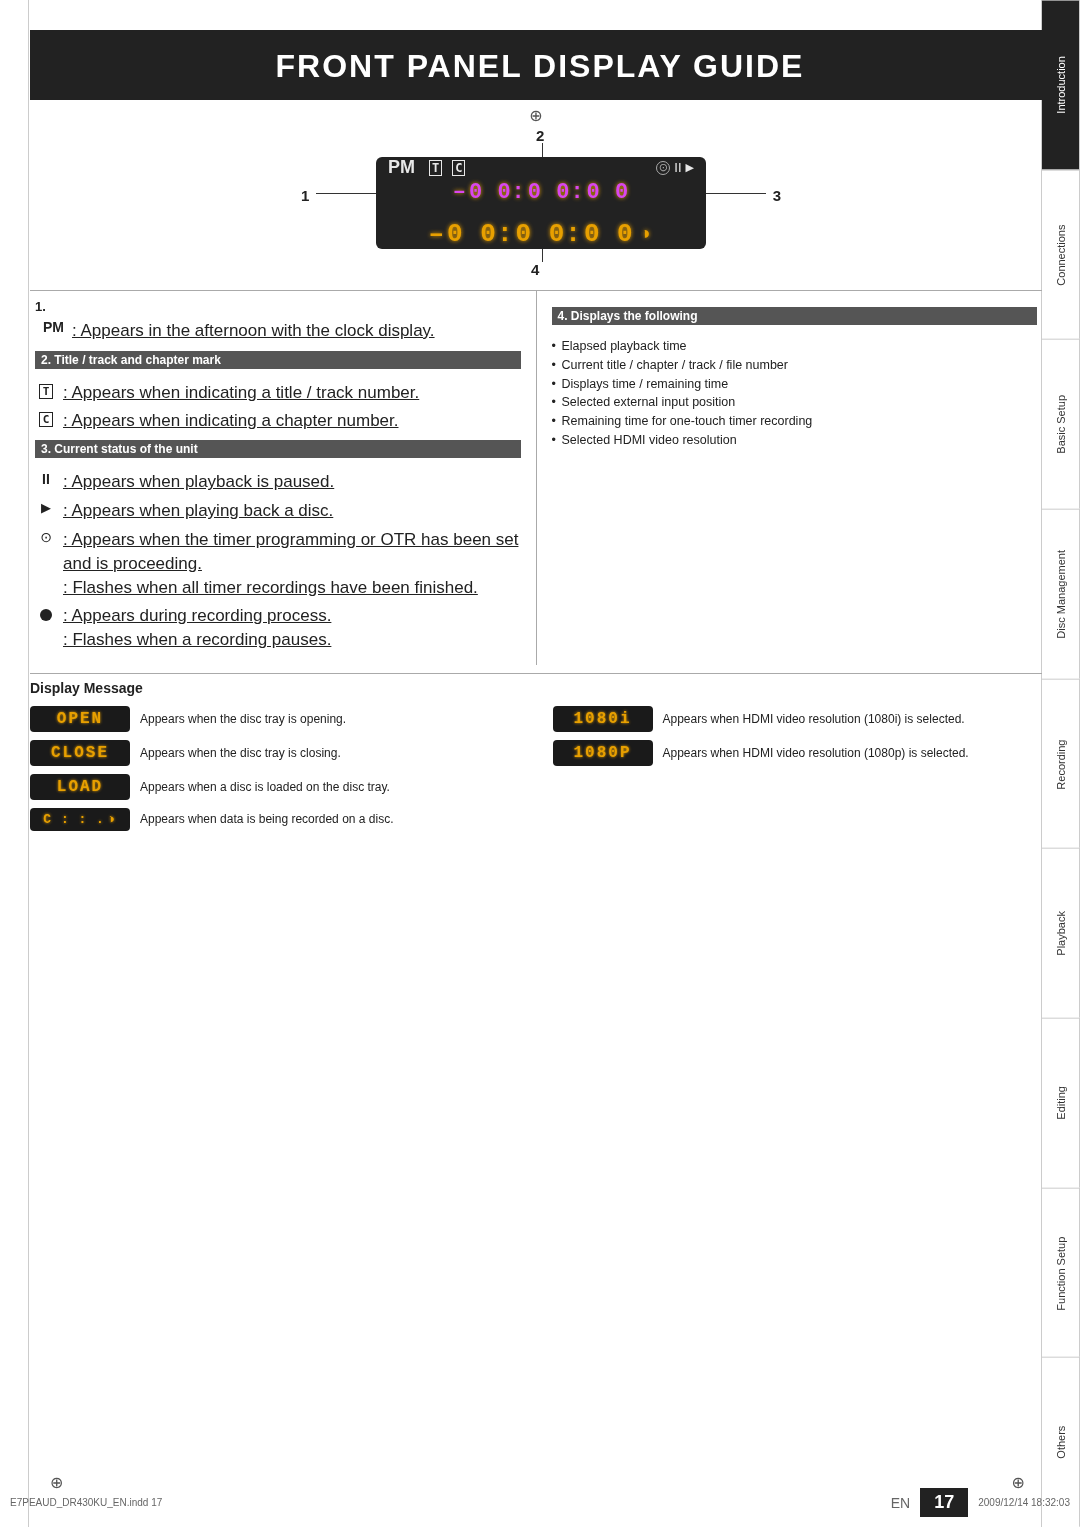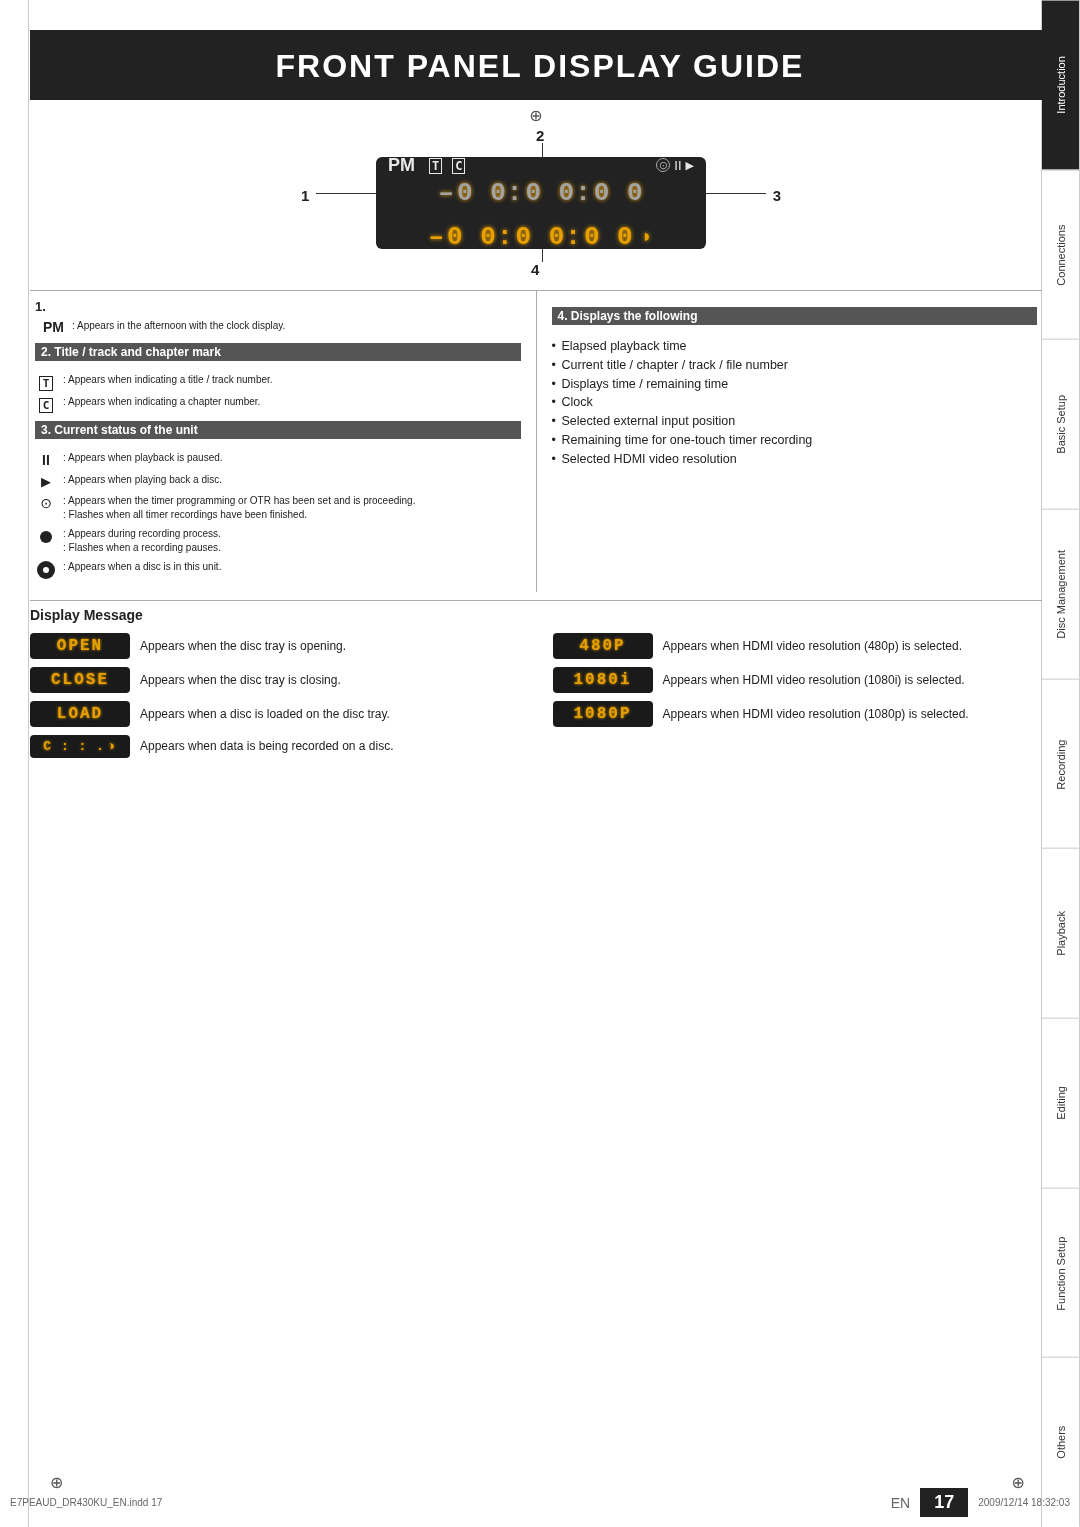--- a/index.html
+++ b/index.html
@@ -118,22 +118,22 @@
       color: #e8e8e8;
       font-size: 12px;
       font-weight: bold;
       border: 1px solid #e8e8e8;
       padding: 0 2px;
       font-family: monospace;
     }
 
     
     .seg-display {
-      color: #a3a3a3;
-      font-size: 26px;
+      color: #d946ef;
+      font-size: 22px;
       font-family: 'Courier New', monospace;
       letter-spacing: 3px;
       font-weight: bold;
       text-shadow: 0 0 4px #e8a000;
     }
 
     .seg-row2 {
       color: #e8a000;
       font-size: 26px;
       font-family: 'Courier New', monospace;
@@ -178,22 +178,23 @@
     }
 
     .item-icon {
       font-size: 14px;
       min-width: 22px;
       text-align: center;
       margin-top: 1px;
     }
 
     .item-text {
-      font-size: 10px;
+      font-size: 17px;
       line-height: 1.4;
+      text-decoration: underline;
     }
 
     .bullet-list {
       list-style: none;
       padding: 0;
     }
 
     .bullet-list li {
       font-size: 12.5px;
       line-height: 1.5;
@@ -455,36 +456,29 @@
         <span class="item-text">: Appears when the timer programming or OTR has been set and is proceeding.<br>: Flashes when all timer recordings have been finished.</span>
       </div>
 
       <div class="item-row" style="margin: 5px 0; align-items: flex-start;">
         <span class="item-icon">
           <span class="record-icon"></span>
         </span>
         <span class="item-text">: Appears during recording process.<br>: Flashes when a recording pauses.</span>
       </div>
 
-      <div class="item-row" style="margin: 5px 0;">
-        <span class="item-icon">
-          <span class="disc-icon"></span>
-        </span>
-        <span class="item-text">: Appears when a disc is in this unit.</span>
-      </div>
 
     </div>
 
     <div class="col-right">
       <div class="section-header">4. Displays the following</div>
       <ul class="bullet-list" style="margin-top:6px;">
         <li>Elapsed playback time</li>
         <li>Current title / chapter / track / file number</li>
         <li>Displays time / remaining time</li>
-        <li>Clock</li>
         <li>Selected external input position</li>
         <li>Remaining time for one-touch timer recording</li>
         <li>Selected HDMI video resolution</li>
       </ul>
     </div>
 
   </div>
 
   <div class="display-message-section">
     <div class="dm-title">Display Message</div>
@@ -519,26 +513,20 @@
             <span class="dm-text" style="font-size:13px; letter-spacing:1px;">C : : .</span>
               <span class="dm-text" style="font-size:13px; margin-left:2px;">◑</span>
           </div>
           <span class="dm-desc">Appears when data is being recorded on a disc.</span>
         </div>
 
       </div>
 
       <div style="flex:1;">
 
-        <div class="dm-item">
-          <div class="dm-screen">
-            <span class="dm-text">480P</span>
-          </div>
-          <span class="dm-desc">Appears when HDMI video resolution (480p) is selected.</span>
-        </div>
 
 
         <div class="dm-item">
           <div class="dm-screen">
             <span class="dm-text">1080i</span>
           </div>
           <span class="dm-desc">Appears when HDMI video resolution (1080i) is selected.</span>
         </div>
 
         <div class="dm-item">

